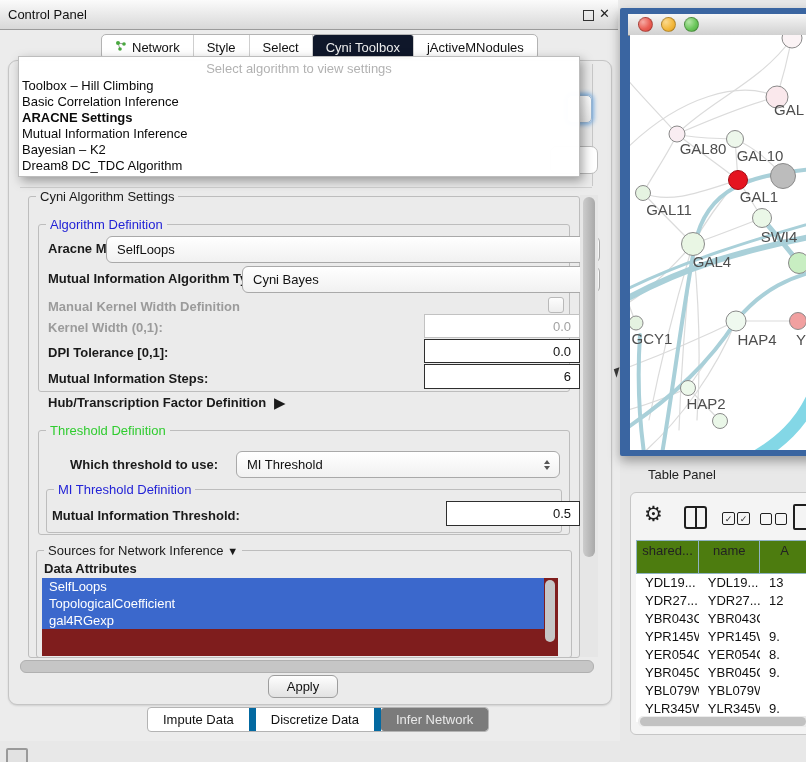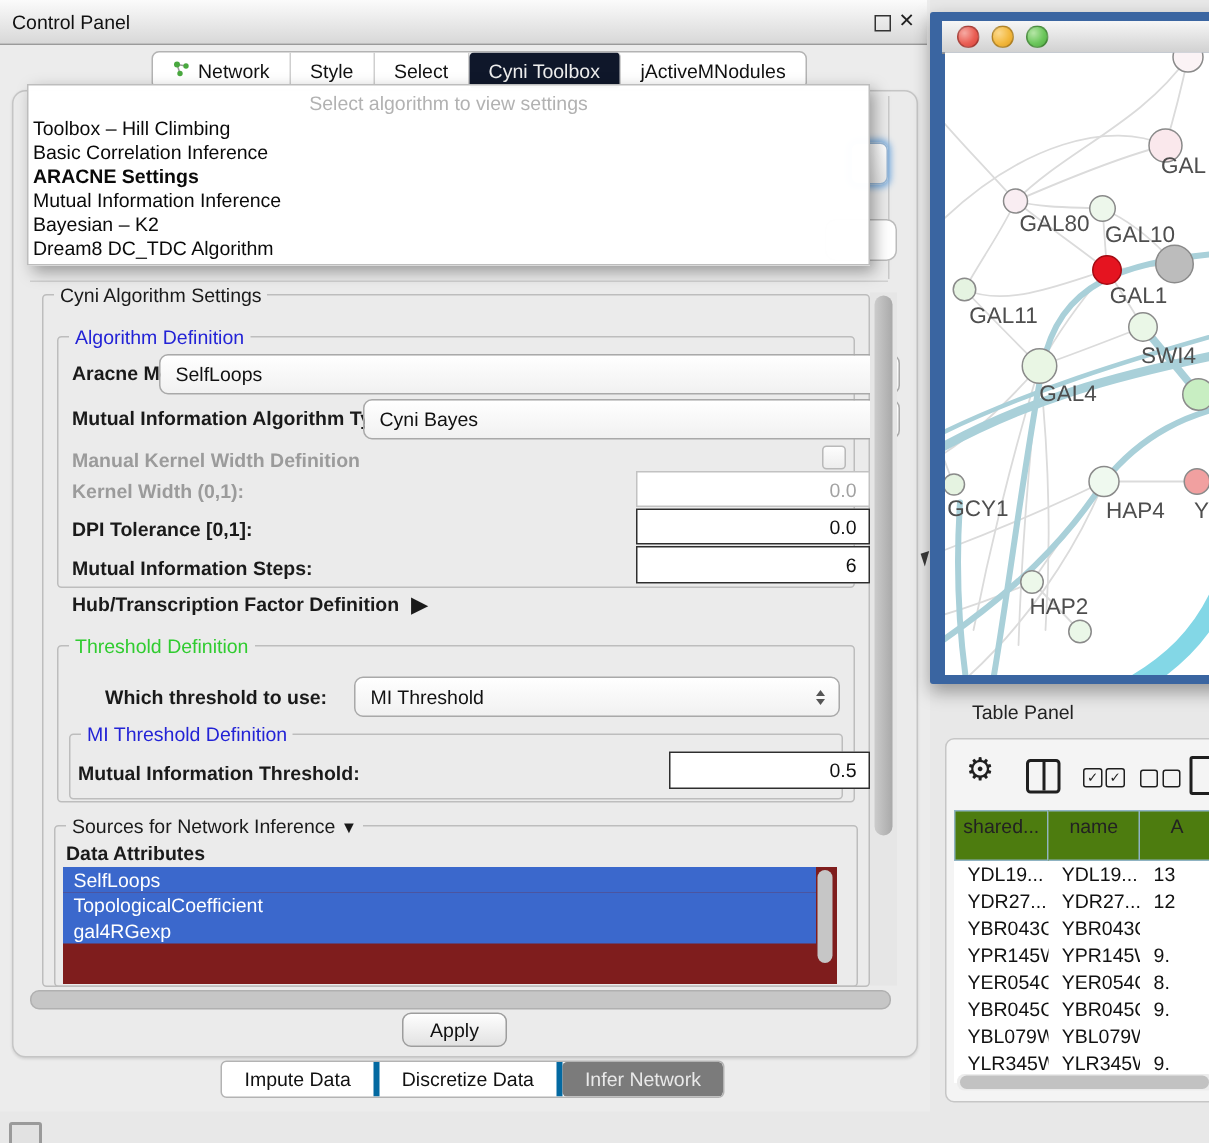--- a/index.html
+++ b/index.html
@@ -55,21 +55,21 @@
   .list-thumb{left:545px;top:580px;width:10px;height:62px;background:#c6c6c6;border-radius:5px}
   .vscroll-track{left:580px;top:195px;width:18px;height:462px;background:#e6e6e6}
   .vscroll-thumb{left:583px;top:197px;width:12px;height:360px;border-radius:6px;
                  background:linear-gradient(90deg,#cccccc,#a9a9a9)}
   .hscroll{left:20px;top:660px;width:572px;height:11px;border-radius:6px;background:#c6c6c6;border:1px solid #b0b0b0}
   .apply-btn{left:268px;top:675px;width:68px;height:21px;border:1px solid #9d9d9d;border-radius:6px;
              background:linear-gradient(#fefefe,#e2e2e2);display:flex;align-items:center;justify-content:center;
              font-size:13px;color:#111}
   .bottom-tabbar{left:147px;top:707px;height:23px;display:flex;background:#fff;border:1px solid #b3b3b3;
                  border-radius:4px;overflow:hidden}
-  .btab{display:flex;align-items:center;padding:0 15px;font-size:13px;color:#111;border-right:4px solid #0369a1}
+  .btab{display:flex;align-items:center;padding:0 15px;font-size:13px;color:#111;border-right:7px solid #0369a1}
   .btab:last-child{border-right:none}
   .btab.selected{background:#7b7b7b;color:#e9e9e9;border-radius:3px}
   .mini-square{left:6px;top:748px;width:18px;height:18px;border:2px solid #9a9a9a;background:#e2e2e2;border-radius:2px}
   .cursor{left:615px;top:368px;width:0;height:0;border-top:9px solid #3c3c3c;border-right:6px solid transparent;
           transform:rotate(-18deg)}
   
   .net-win{left:620px;top:8px;width:200px;height:448px;background:#3a65a1;border-radius:2px;
            box-shadow:0 5px 12px rgba(0,0,0,.35)}
   .net-title{position:absolute;left:8px;top:6px;right:0;height:21px;background:linear-gradient(#f6f6f6,#d1d1d1);
              border-bottom:1px solid #8e8e8e;display:flex;align-items:center;padding-left:10px;gap:8px}

